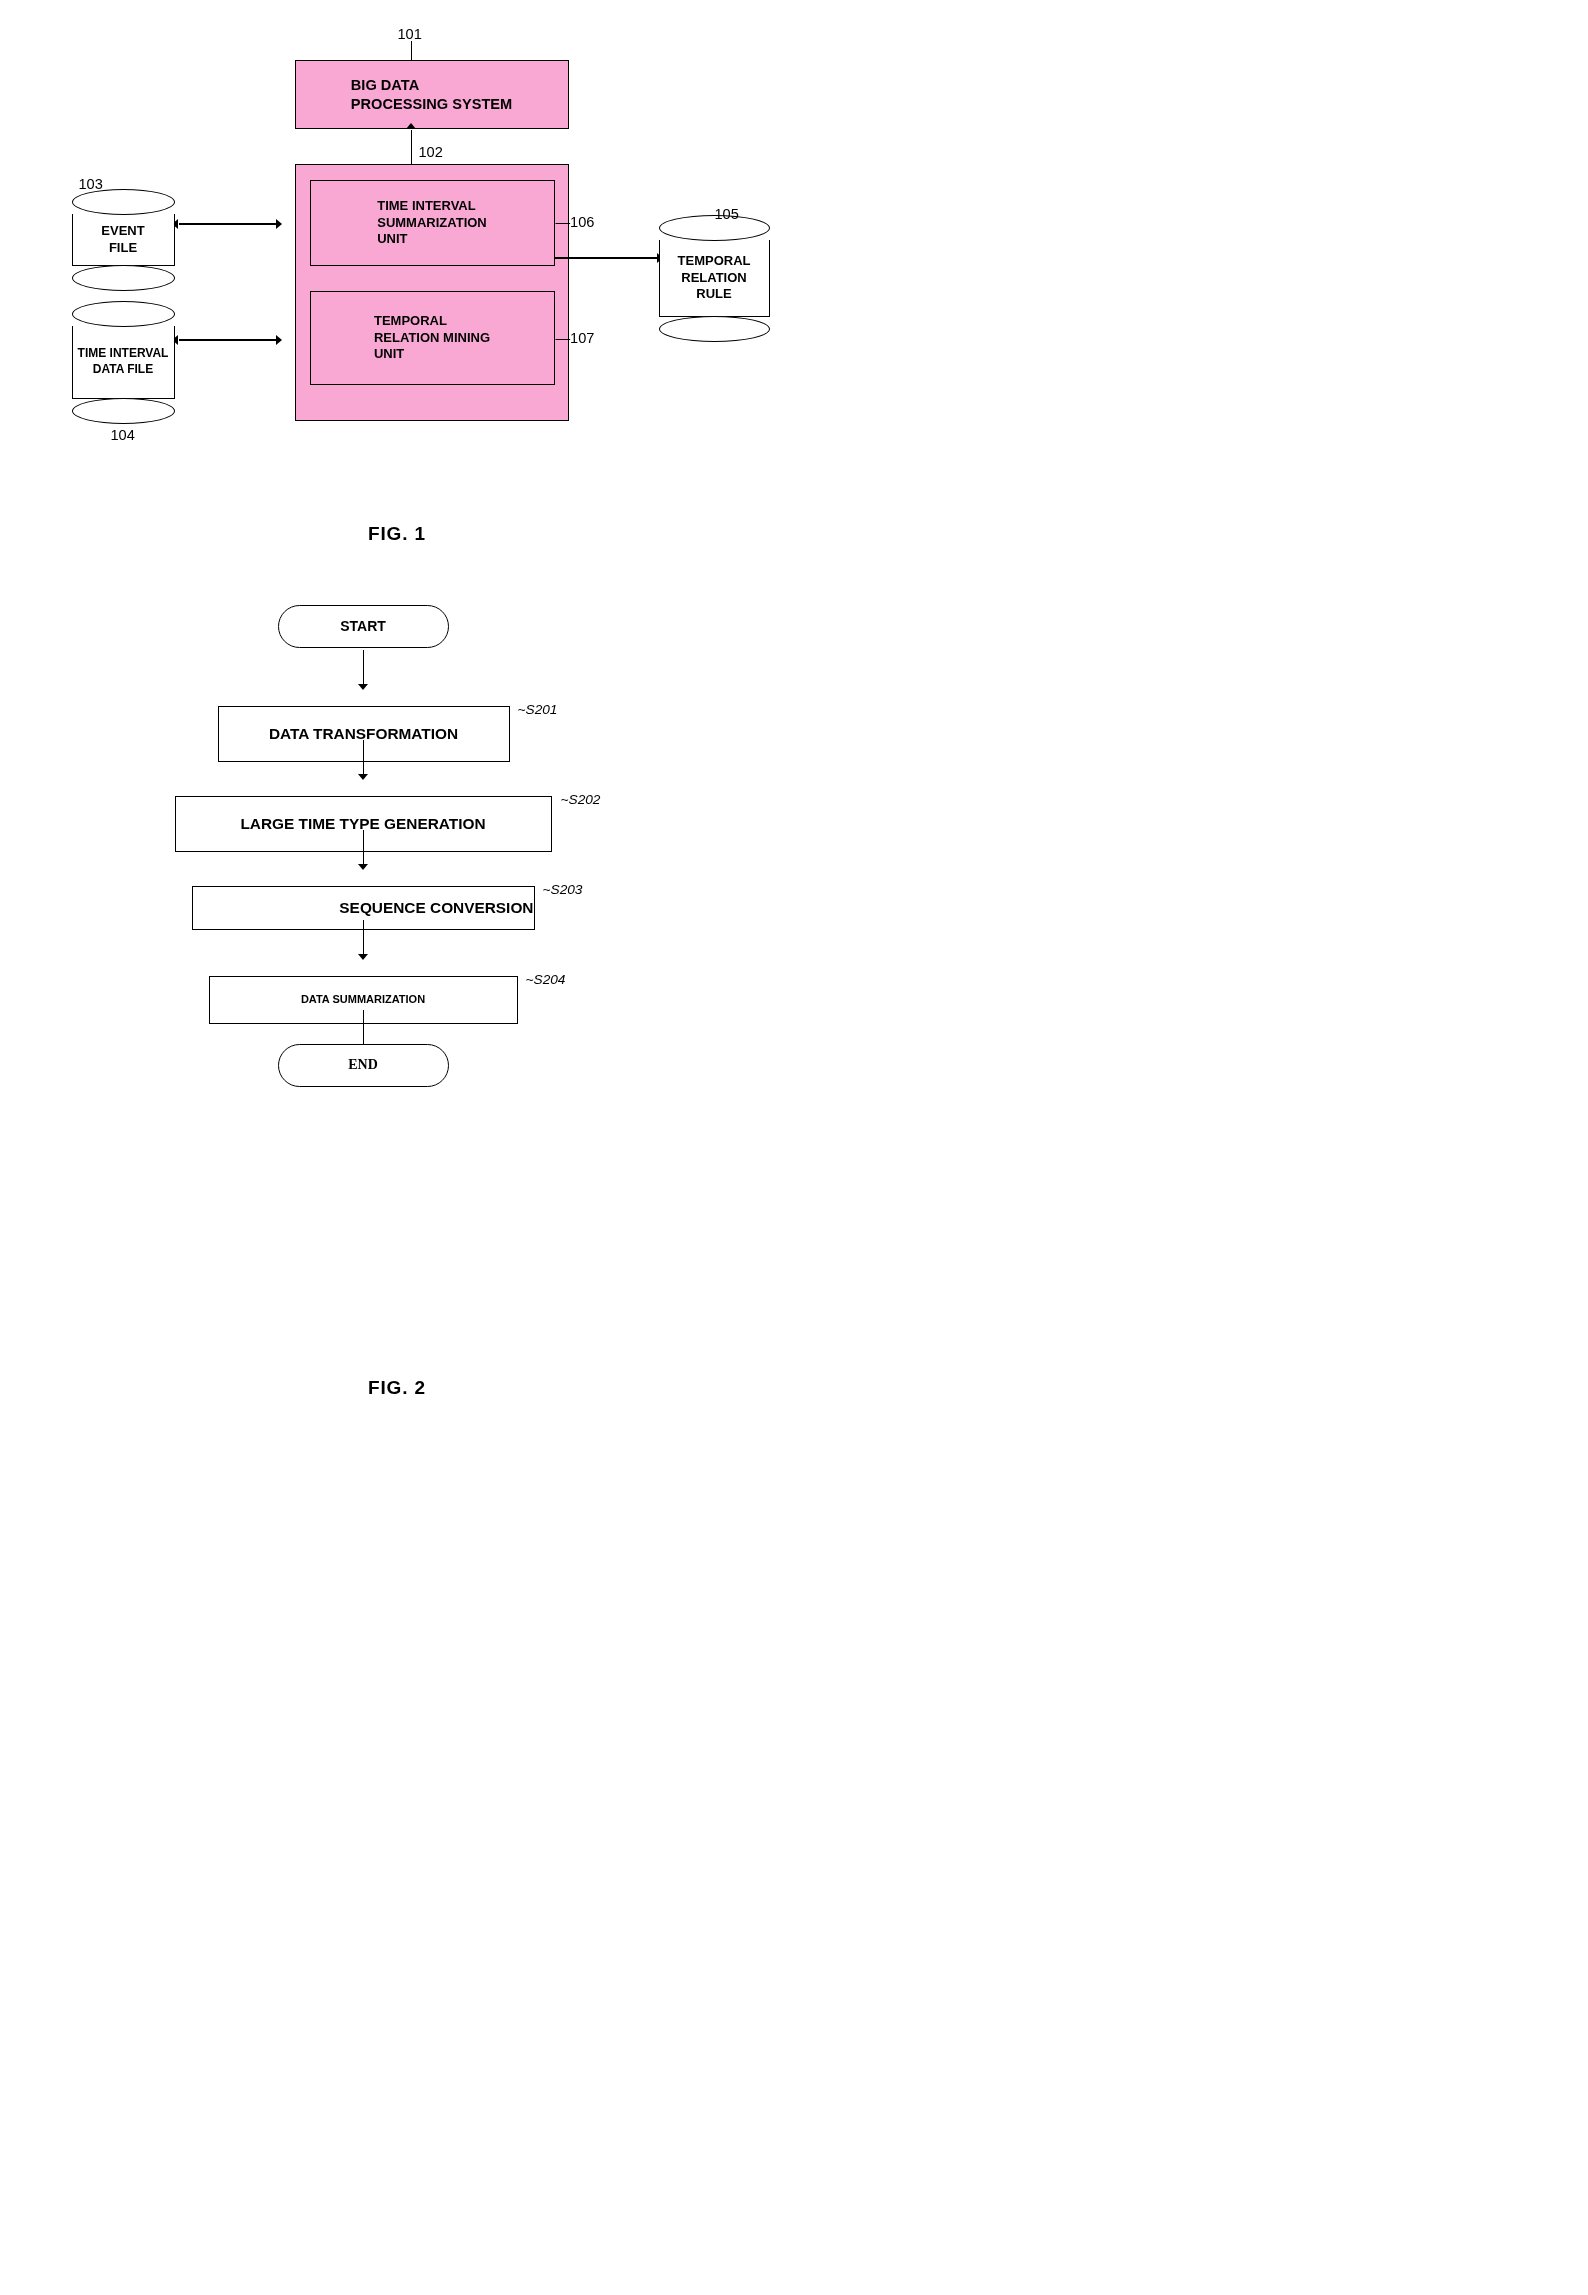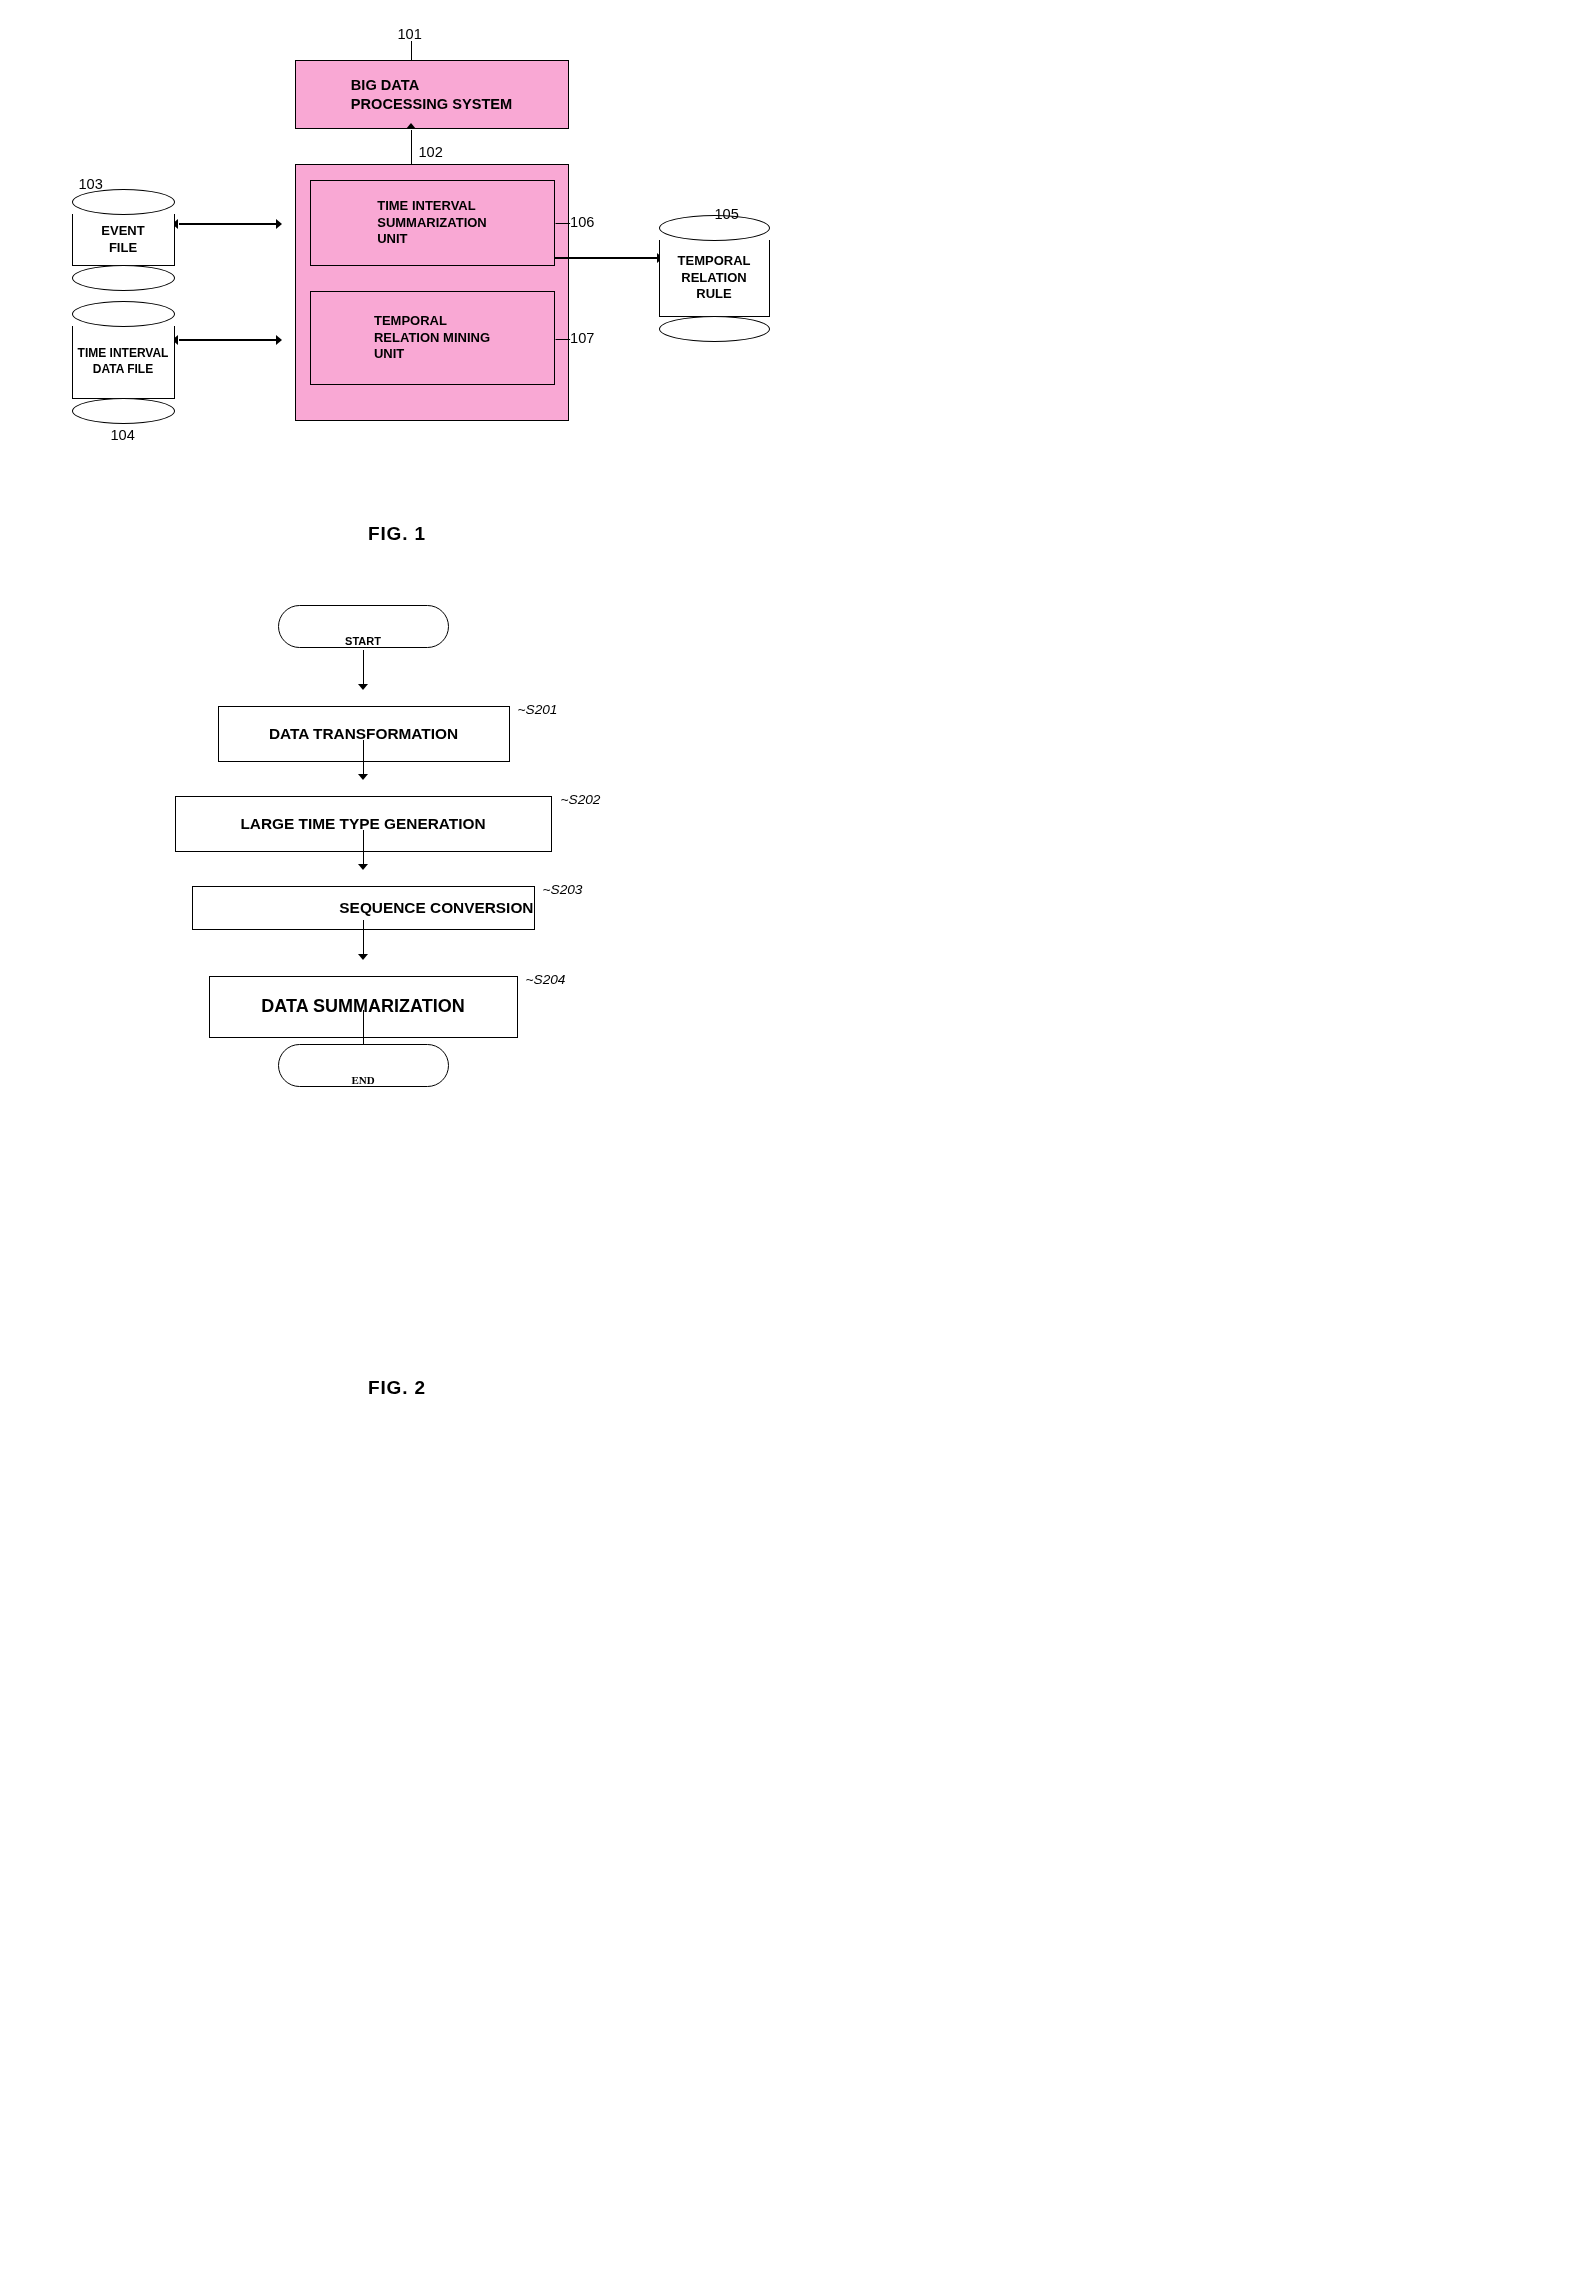--- a/index.html
+++ b/index.html
@@ -180,24 +180,24 @@
       background: #fff;
       line-height: 1.3;
       margin-top: 22px;
     }
 
     .flow-pill {
       position: absolute;
       border: 1.7px solid #000;
       border-radius: 26px;
       display: flex;
-      align-items: flex-end;
+      align-items: center;
       justify-content: center;
       text-align: center;
-      font-size: 11px;
+      font-size: 14px;
       font-weight: bold;
       background: #fff;
     }
 
     .step-label {
       position: absolute;
       font-size: 13.7px;
       font-style: italic;
     }
   </style>
@@ -303,21 +303,21 @@
 
     <div class="arrow arrow-v arrowhead-down" style="left: 334px; top: 242px; height: 34px;"></div>
 
     <div class="flow-box" style="left: 163px; top: 276px; width: 343px; height: 44px; font-size: 15.4px; justify-content: flex-end;">
       <span>SEQUENCE CONVERSION</span>
     </div>
     <span class="step-label" style="left: 514px; top: 294px; text-align: right;">~<span>S203</span></span>
 
     <div class="arrow arrow-v arrowhead-down" style="left: 334px; top: 332px; height: 34px;"></div>
 
-    <div class="flow-box" style="left: 180px; top: 366px; width: 309px; height: 62px; font-size: 18px;">
+    <div class="flow-box" style="left: 180px; top: 366px; width: 309px; height: 48px; font-size: 11px;">
       <span>DATA SUMMARIZATION</span>
     </div>
     <span class="step-label" style="left: 497px; top: 384px;">~<span>S204</span></span>
 
     <div class="arrow arrow-v arrowhead-down" style="left: 334px; top: 422px; height: 34px;"></div>
 
     <div class="flow-pill" style="left: 249px; top: 456px; width: 171px; height: 43px; font-family: Liberation Serif, serif;">
       <span>END</span>
     </div>
 

